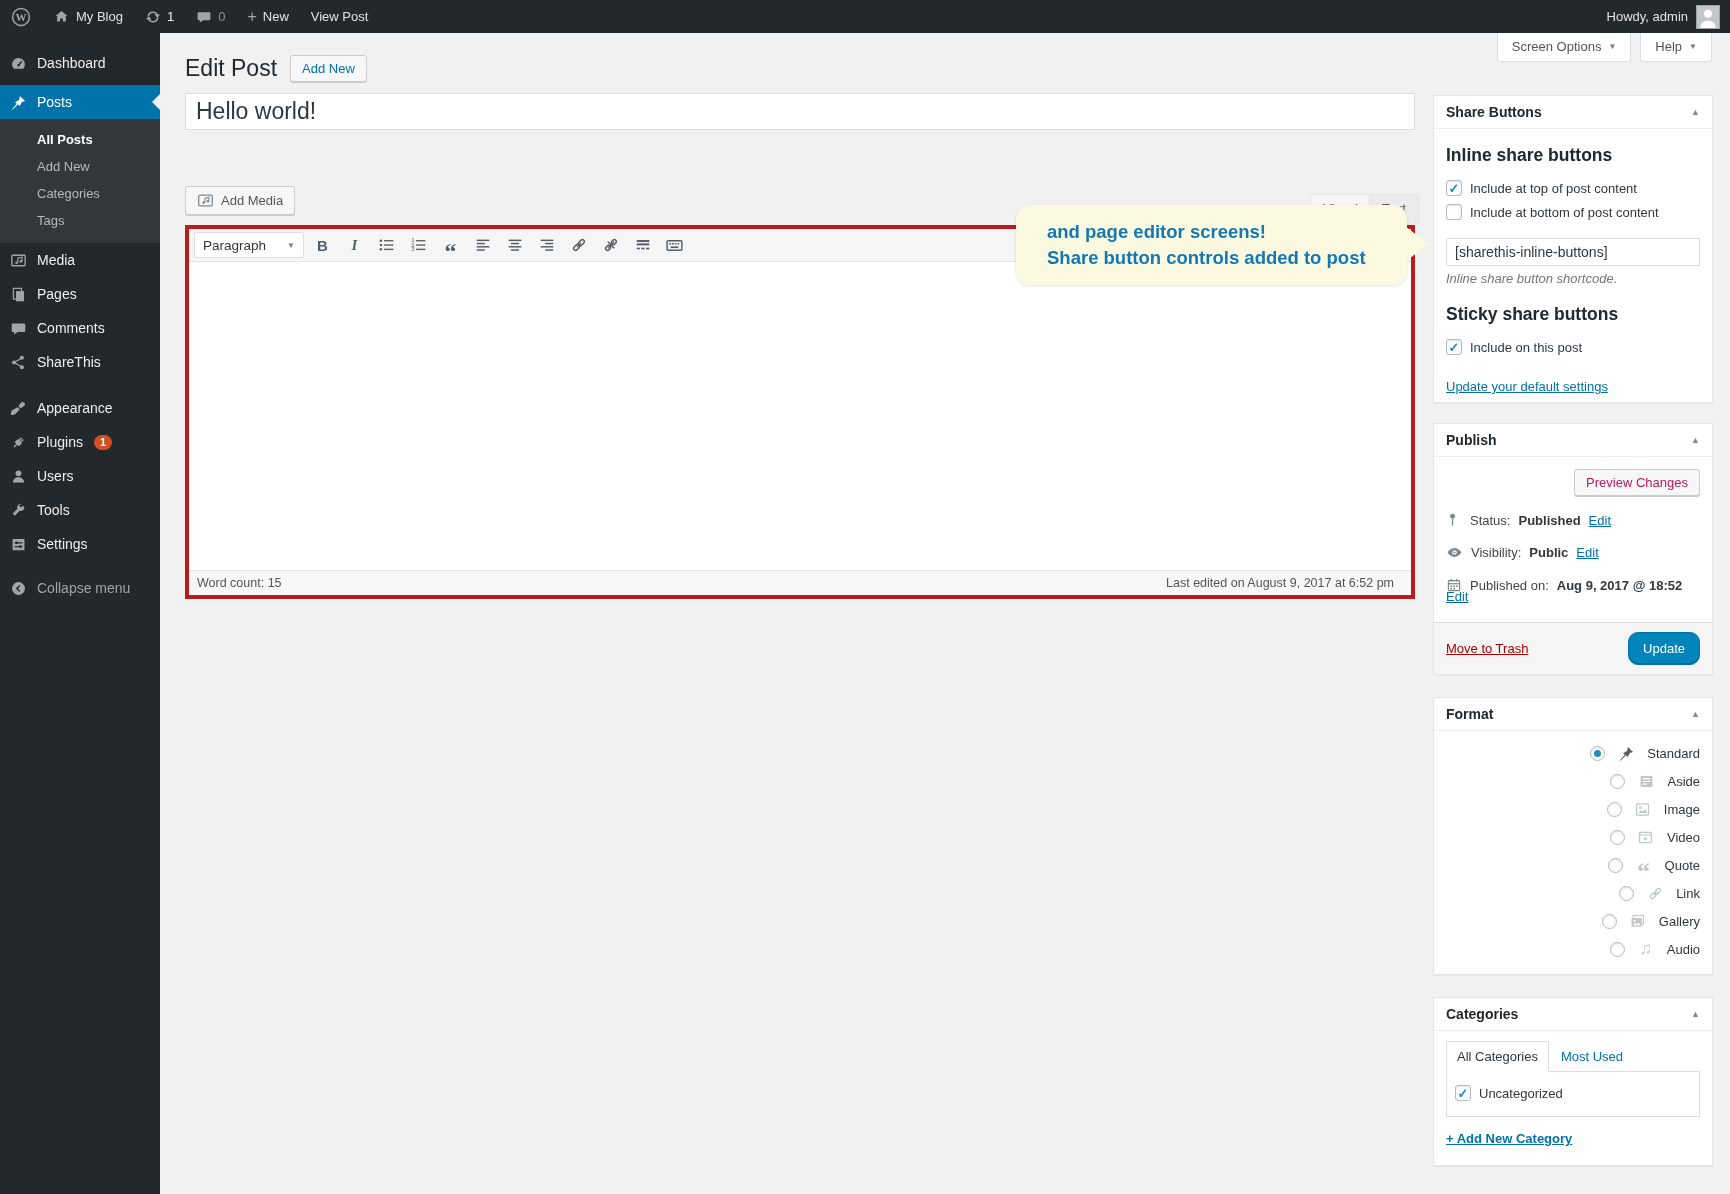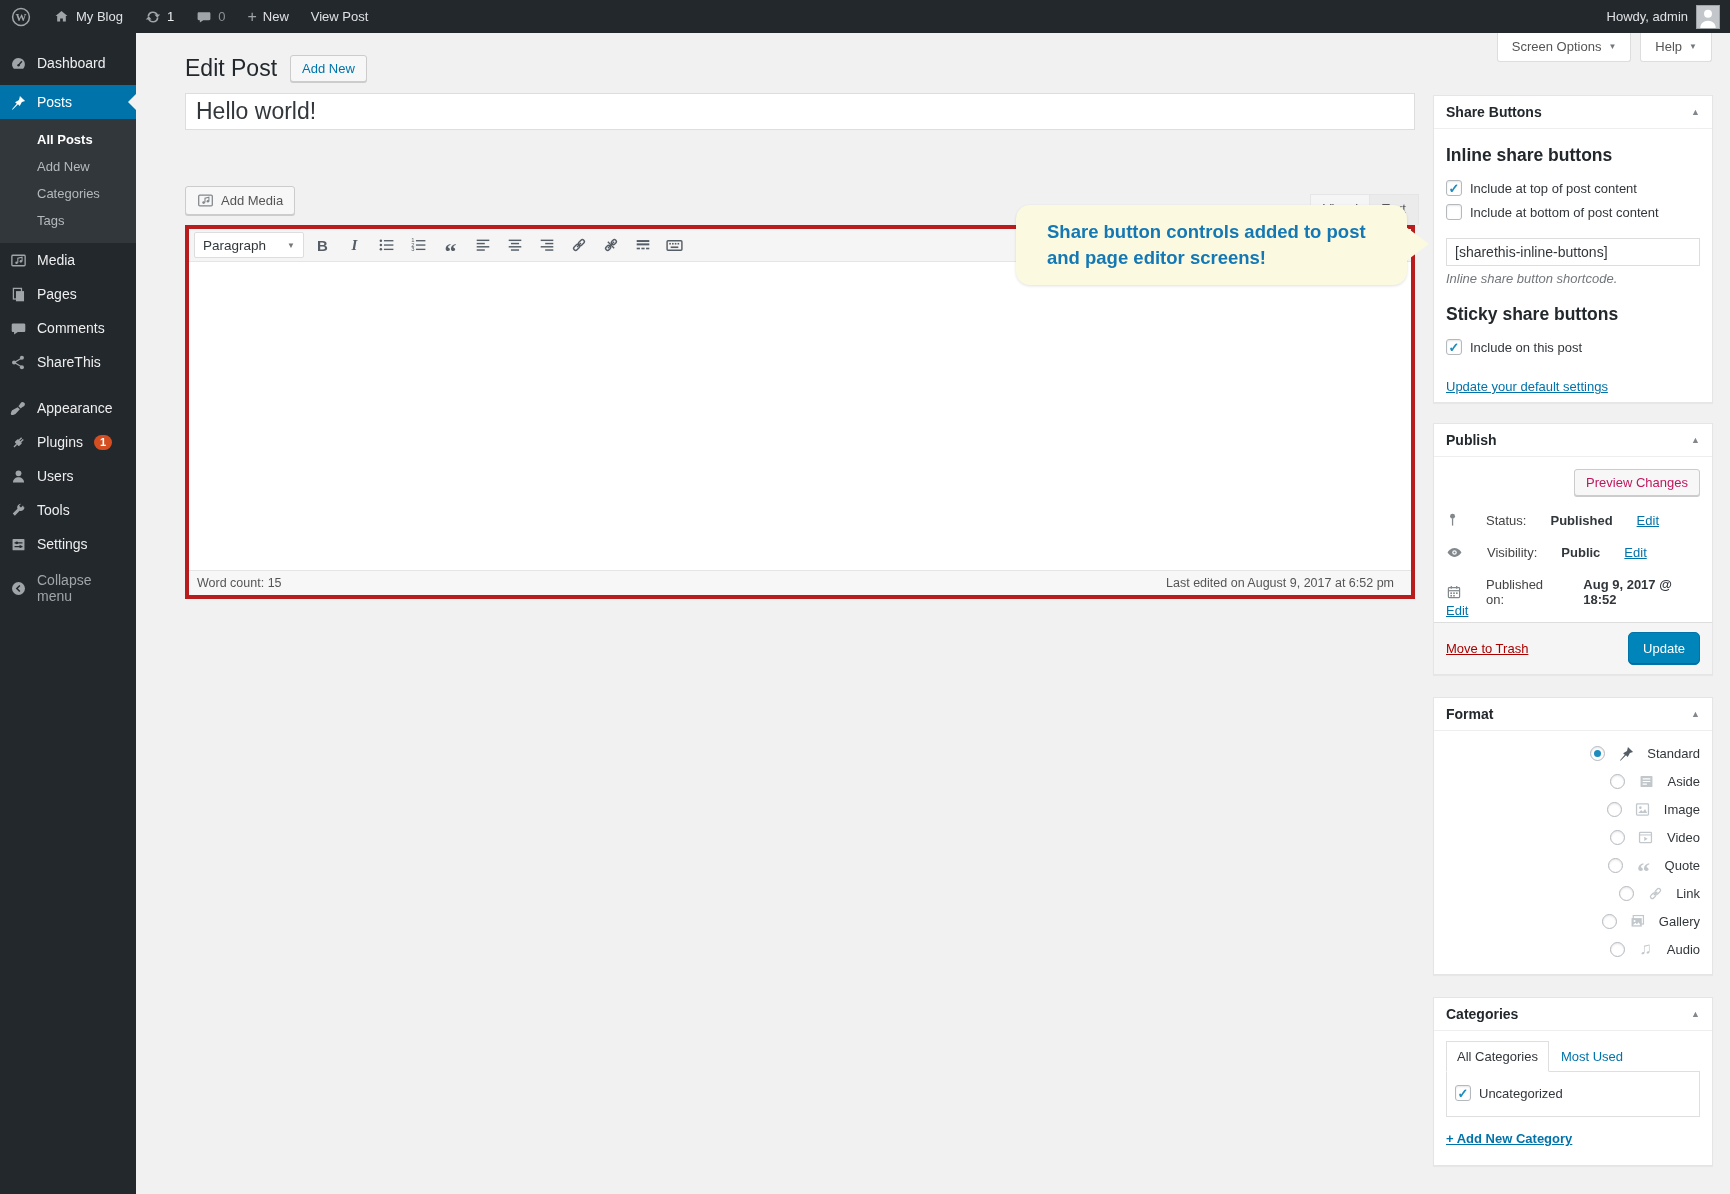--- a/index.html
+++ b/index.html
@@ -11,21 +11,21 @@
   .admin-bar { position:absolute; left:0; top:0; width:1730px; height:33px; background:#23282d; display:flex; align-items:center; justify-content:space-between; z-index:50; }
   .ab-left { display:flex; align-items:center; height:100%; }
   .ab-item { display:flex; align-items:center; gap:6px; padding:0 11px; height:100%; color:#dfe1e3; font-size:13px; cursor:pointer; }
   .ab-item .cnt { color:#eee; }
   .ab-item .cnt0 { color:#8d9196; }
   .ab-right { display:flex; align-items:center; gap:8px; padding-right:10px; color:#dfe1e3; font-size:13px; height:100%; }
   .avatar { width:24px; height:24px; background:#c3c7cb; border:1px solid #9ea3a8; display:flex; align-items:flex-end; justify-content:center; overflow:hidden; }
   .plus { font-size:16px; color:#a0a5aa; font-weight:400; line-height:1; }
 
   
-  .sidebar { position:absolute; left:0; top:33px; width:136px; bottom:0; background:#23282d; z-index:40; }
+  .sidebar { position:absolute; left:0; top:33px; width:160px; bottom:0; background:#23282d; z-index:40; }
   .menu-item { display:flex; align-items:center; gap:9px; height:34px; padding:0 8px; color:#eee; font-size:14px; cursor:pointer; position:relative; }
   .menu-item .mi-ico { width:20px; height:20px; display:flex; align-items:center; justify-content:center; flex:0 0 20px; }
   .menu-item.active { background:#0073aa; color:#fff; font-weight:400; }
   .menu-item.active:after { content:""; position:absolute; right:0; top:50%; margin-top:-8px; border:8px solid transparent; border-right-color:#f1f1f1; }
   .submenu { background:#32373c; padding:7px 0 9px; }
   .submenu-item { display:block; padding:6px 12px 6px 37px; font-size:13px; color:#b4b9be; cursor:pointer; }
   .submenu-item.current { color:#fff; font-weight:700; }
   .menu-sep { height:5px; }
   .badge { background:#d54e21; color:#fff; font-size:11px; font-weight:700; border-radius:9px; padding:1px 6px 2px; margin-left:2px; }
   .collapse-item { margin-top:10px; color:#a0a5aa; }
@@ -80,26 +80,26 @@
   .share-h2 { font-size:17.5px; font-weight:700; color:#23282d; line-height:21px; margin:16px 0 14px; }
   .cb-row { display:flex; align-items:center; gap:8px; font-size:13px; color:#32373c; margin-bottom:8px; cursor:pointer; }
   .cb { width:16px; height:16px; background:#fff; border:1px solid #b4b9be; border-radius:3px; flex:0 0 16px; display:flex; align-items:center; justify-content:center; box-shadow:inset 0 1px 2px rgba(0,0,0,.1); }
   .cb.checked { color:#1e8cbe; font-size:13px; font-weight:700; }
   .shortcode-input { width:100%; height:28px; border:1px solid #ddd; background:#fff; font-size:14px; color:#32373c; padding:0 8px; margin-top:10px; font-family:"Liberation Sans", sans-serif; outline:none; }
   .help-text { font-size:13px; font-style:italic; color:#72777c; margin-top:5px; }
   .blue-link { color:#0073aa; text-decoration:underline; font-size:13px; cursor:pointer; }
   .mt16 { margin-top:16px; display:inline-block; }
 
   .preview-row { text-align:right; margin:12px 0 16px; }
-  .misc-row { display:flex; align-items:center; gap:24px; font-size:13px; color:#444; margin-bottom:16px; }
+  .misc-row { display:flex; align-items:center; gap:8px; font-size:13px; color:#444; margin-bottom:16px; }
   .misc-row b { color:#32373c; }
   .edit-line { font-size:13px; margin-top:-8px; }
   .publish-footer { position:absolute; left:0; right:0; bottom:0; height:52px; background:#f5f5f5; border-top:1px solid #ddd; display:flex; align-items:center; justify-content:space-between; padding:0 12px; }
   .trash-link { color:#a00; text-decoration:underline; font-size:13px; cursor:pointer; }
-  .btn-primary { background:#0085ba; border:1px solid #0073aa; box-shadow:inset 0 -1px 0 #006799; color:#fff; font-size:13px; padding:8px 14px; border-radius:5px; cursor:pointer; }
+  .btn-primary { background:#0085ba; border:1px solid #0073aa; box-shadow:inset 0 -1px 0 #006799; color:#fff; font-size:13px; padding:8px 14px; border-radius:10px; cursor:pointer; }
 
   .fmt-row { display:flex; align-items:center; gap:11px; height:20px; margin-bottom:8px; font-size:13px; color:#32373c; cursor:pointer;justify-content:flex-end; }
   .fmt-row:first-child { margin-top:12px; }
   .radio { width:15px; height:15px; border:1px solid #b4b9be; border-radius:50%; background:#fff; flex:0 0 15px; display:flex; align-items:center; justify-content:center; box-shadow:inset 0 1px 2px rgba(0,0,0,.1); }
   .radio.sel:after { content:""; width:7px; height:7px; border-radius:50%; background:#1e8cbe; }
   .fmt-ico { width:20px; display:flex; align-items:center; justify-content:center; color:#c2c7cb; }
   .fmt-ico.dark { color:#555d66; }
   .glyph-q { font-family:"Liberation Serif", serif; font-size:26px; font-weight:700; line-height:10px; margin-top:14px; }
   .glyph-a { font-size:17px; }
 
@@ -430,22 +430,22 @@
     <div class="mce-status">
       <span>
         <span>Word count:</span>
         <span>15</span>
       </span>
       <span>Last edited on August 9, 2017 at 6:52 pm</span>
     </div>
   </div>
 
   <div class="callout">
+    <div class="cl-line">and page editor screens!</div>
     <div class="cl-line">Share button controls added to post</div>
-    <div class="cl-line">and page editor screens!</div>
   </div>
 
   <div class="postbox pb-share">
     <div class="hndle">
       <span class="h-title">Share Buttons</span>
       <span class="toggle">▲</span>
     </div>
     <div class="pb-body">
       <div class="share-h2">Inline share buttons</div>
       <label class="cb-row">

